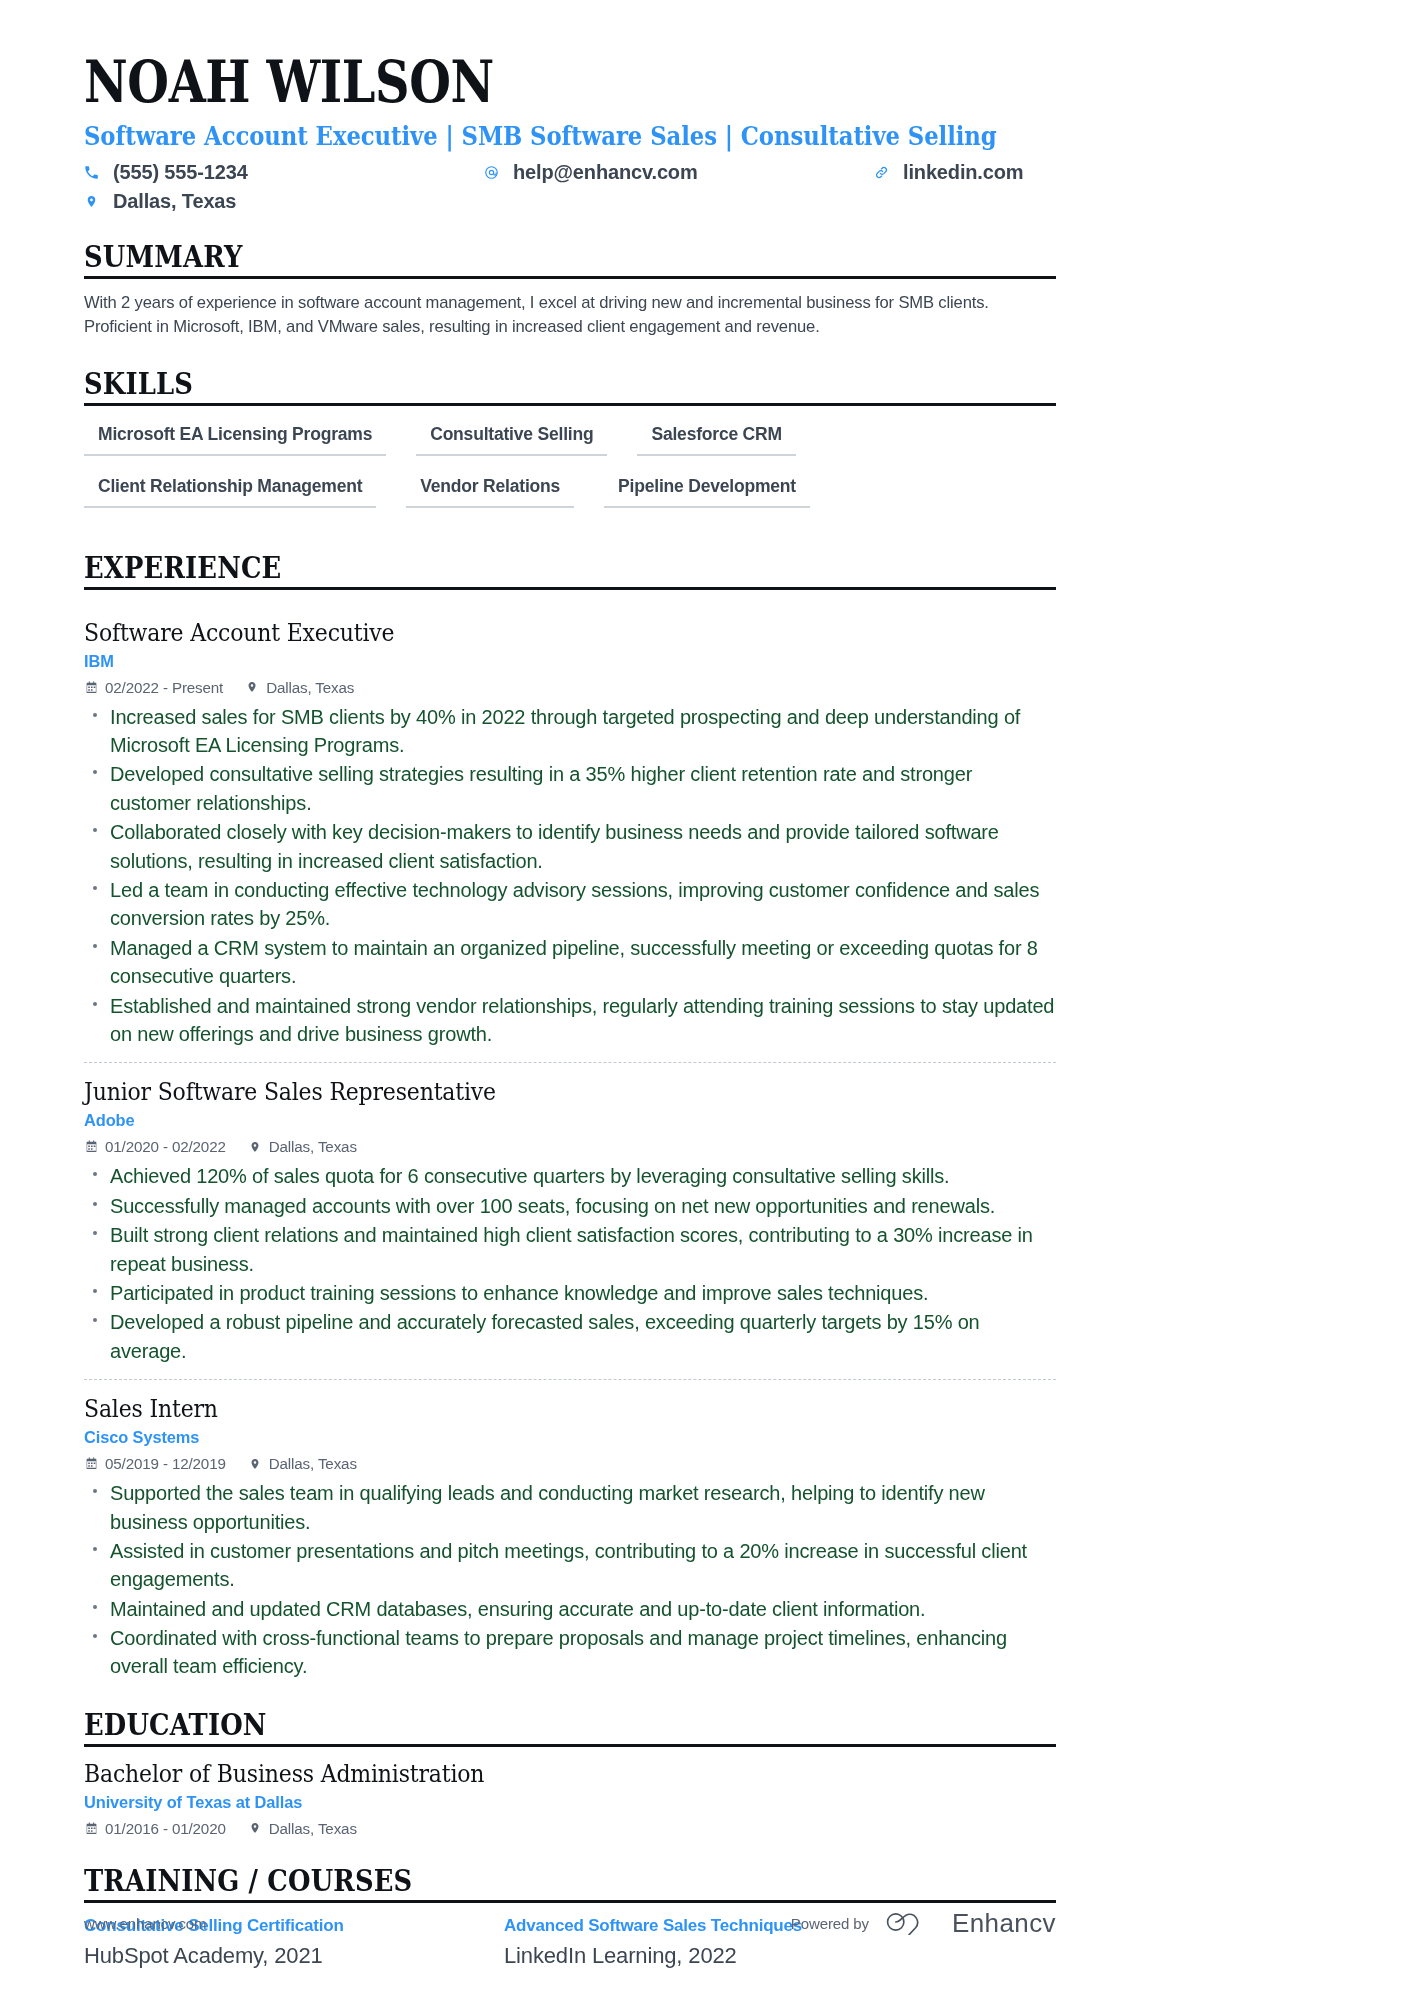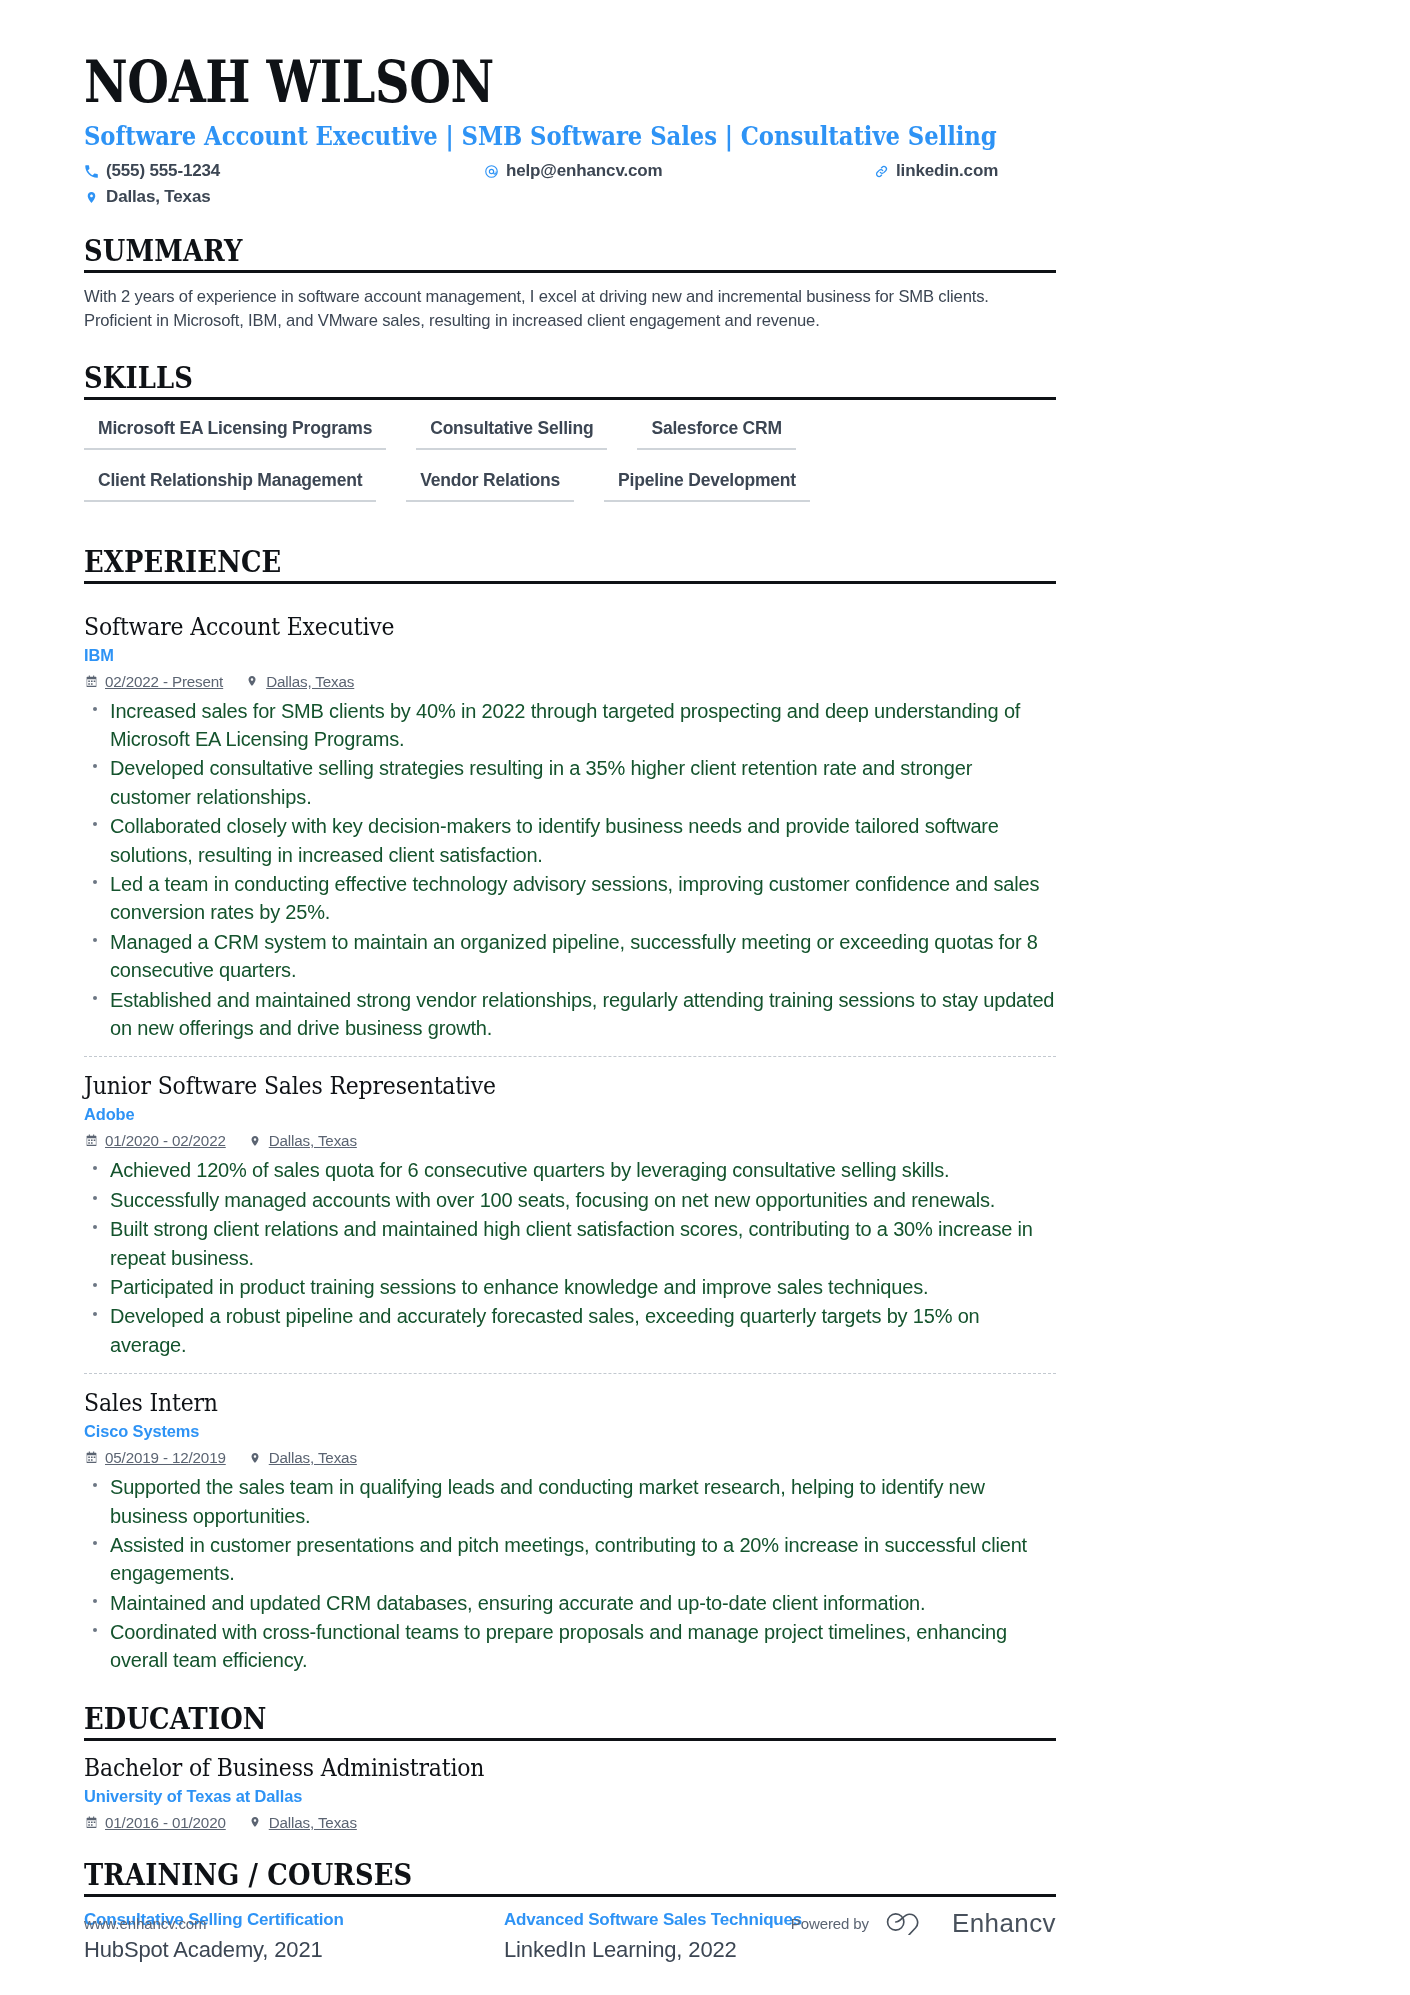--- a/index.html
+++ b/index.html
@@ -54,22 +54,22 @@
     align-items: flex-start;
     margin-top: 10px;
   }
   .contact-col { display: flex; flex-direction: column; gap: 6px; }
   .contact-col.c1 { width: 400px; }
   .contact-col.c2 { width: 390px; }
   .contact-col.c3 { flex: 1; }
   .contact-item {
     display: flex;
     align-items: center;
-    gap: 7px;
-    font-size: 17px;
+    gap: 14px;
+    font-size: 20px;
     font-weight: bold;
     color: #3c4653;
     letter-spacing: -0.15px;
     white-space: nowrap;
   }
   .contact-item .ico {
     display: inline-flex;
     align-items: center;
     justify-content: center;
     width: 15px;
@@ -154,21 +154,20 @@
     letter-spacing: -0.1px;
   }
   .entry-meta {
     display: flex;
     align-items: center;
     gap: 22px;
     margin-top: 8px;
     font-size: 15.2px;
     color: #5b6472;
     letter-spacing: -0.15px;
-    text-decoration: underline;
   }
   .meta-cell { display: flex; align-items: center; gap: 7px; white-space: nowrap; }
   .meta-cell .ico {
     display: inline-flex;
     width: 14px; height: 14px;
     flex: 0 0 14px;
     color: #5b6472;
     align-items: center; justify-content: center;
   }
   .meta-cell .ico svg { display: block; }

